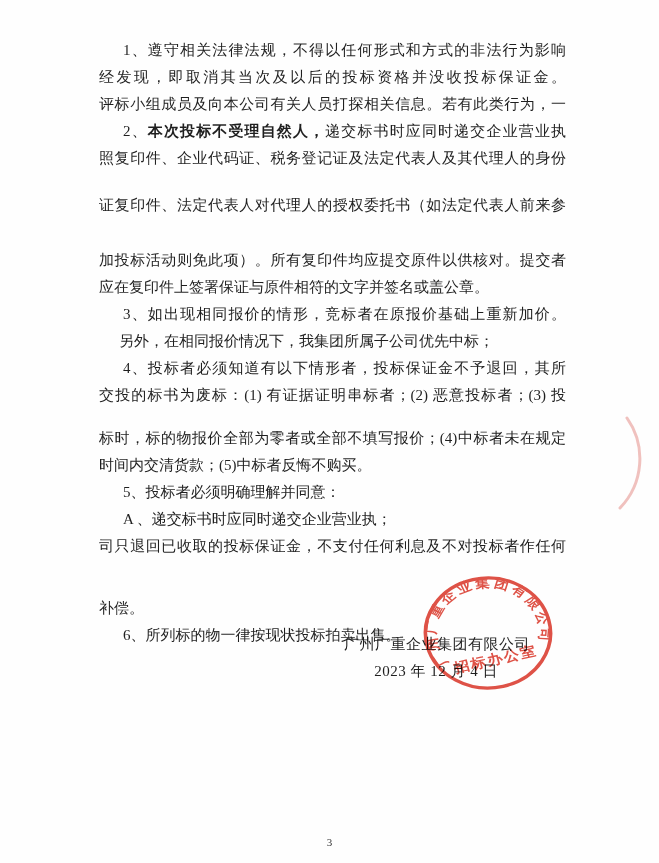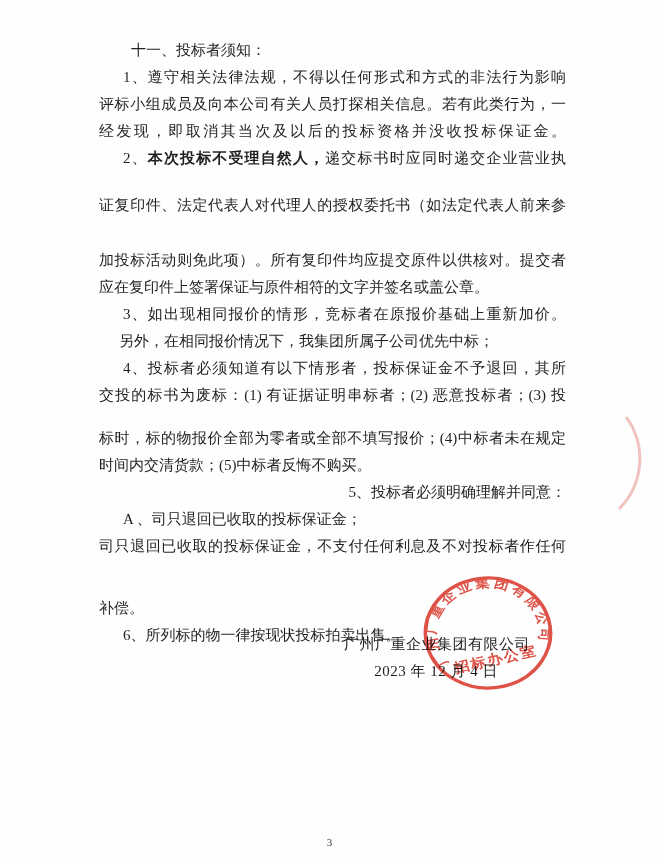--- a/index.html
+++ b/index.html
@@ -48,36 +48,36 @@
     text-align:center;font-size:11px;color:#333;
     font-family:"Liberation Serif","DejaVu Serif",serif;
   }
 </style>
 </head>
 <body>
 
 <div class="page">
 
   <div id="text-block">
-      <div class="line" style="padding-left: 32px;">十一、投标者须知：</div>
       <div class="line just" style="padding-left: 24px;">1、遵守相关法律法规，不得以任何形式和方式的非法行为影响</div>
+      <div class="line just" style="padding-left: 0px;">经发现，即取消其当次及以后的投标资格并没收投标保证金。</div>
       <div class="line just" style="padding-left: 0px;">评标小组成员及向本公司有关人员打探相关信息。若有此类行为，一</div>
-      <div class="line just" style="padding-left: 0px;">经发现，即取消其当次及以后的投标资格并没收投标保证金。</div>
       <div class="line just" style="padding-left: 24px;"><span>2、</span><b>本次投标不受理自然人，</b><span>递交标书时应同时递交企业营业执</span></div>
+      <div class="line just" style="padding-left: 0px;">照复印件、企业代码证、税务登记证及法定代表人及其代理人的身份</div>
       <div class="line just" style="padding-left: 0px; margin-top: 20px;">证复印件、法定代表人对代理人的授权委托书（如法定代表人前来参</div>
       <div class="line just" style="padding-left: 0px; margin-top: 28px;">加投标活动则免此项）。所有复印件均应提交原件以供核对。提交者</div>
       <div class="line" style="padding-left: 0px;">应在复印件上签署保证与原件相符的文字并签名或盖公章。</div>
       <div class="line just" style="padding-left: 24px;">3、如出现相同报价的情形，竞标者在原报价基础上重新加价。</div>
       <div class="line" style="padding-left: 0px; margin-left: 20px;">另外，在相同报价情况下，我集团所属子公司优先中标；</div>
       <div class="line just" style="padding-left: 24px;">4、投标者必须知道有以下情形者，投标保证金不予退回，其所</div>
       <div class="line just" style="padding-left: 0px;">交投的标书为废标：(1) 有证据证明串标者；(2) 恶意投标者；(3) 投</div>
       <div class="line just" style="padding-left: 0px; margin-top: 16px;">标时，标的物报价全部为零者或全部不填写报价；(4)中标者未在规定</div>
       <div class="line" style="padding-left: 0px;">时间内交清货款；(5)中标者反悔不购买。</div>
-      <div class="line" style="padding-left: 24px; text-align: right;">5、投标者必须明确理解并同意：</div>
-      <div class="line" style="padding-left: 24px;">A 、司只退回已收取的投标保证金；</div>
+      <div class="line" style="padding-left: 24px;">5、投标者必须明确理解并同意：</div>
+      <div class="line" style="padding-left: 24px;">A 、递交标书时应同时递交企业营业执；</div>
       <div class="line just" style="padding-left: 0px;">司只退回已收取的投标保证金，不支付任何利息及不对投标者作任何</div>
       <div class="line" style="padding-left: 0px; margin-top: 35px;">补偿。</div>
       <div class="line" style="padding-left: 24px;">6、所列标的物一律按现状投标拍卖出售。</div>
     </div>
 
   <div class="sig-line" id="sig-company">广州广重企业集团有限公司</div>
 
   <div class="sig-line" id="sig-date">2023 年 12 月 4 日</div>
 
   <svg id="stamp-layer" width="659" height="863" viewBox="0 0 659 863">

